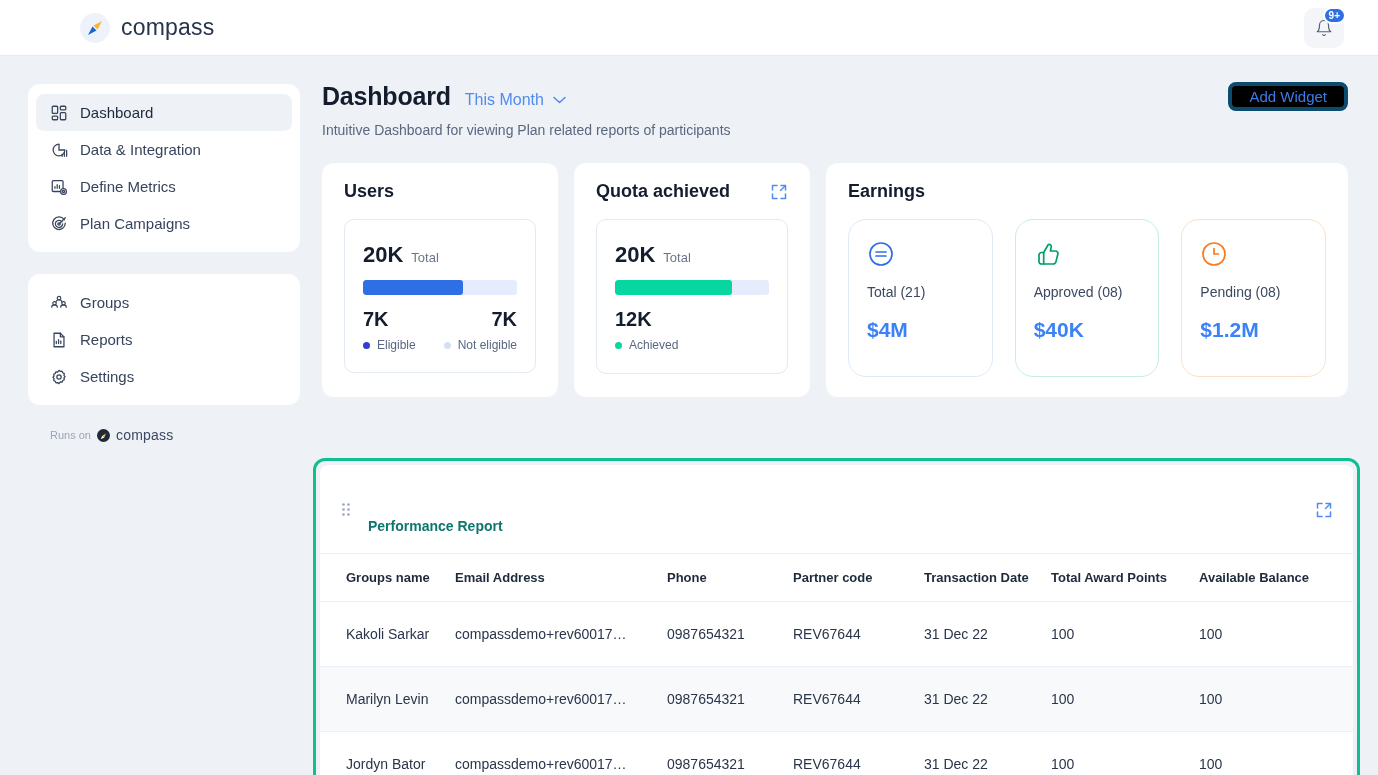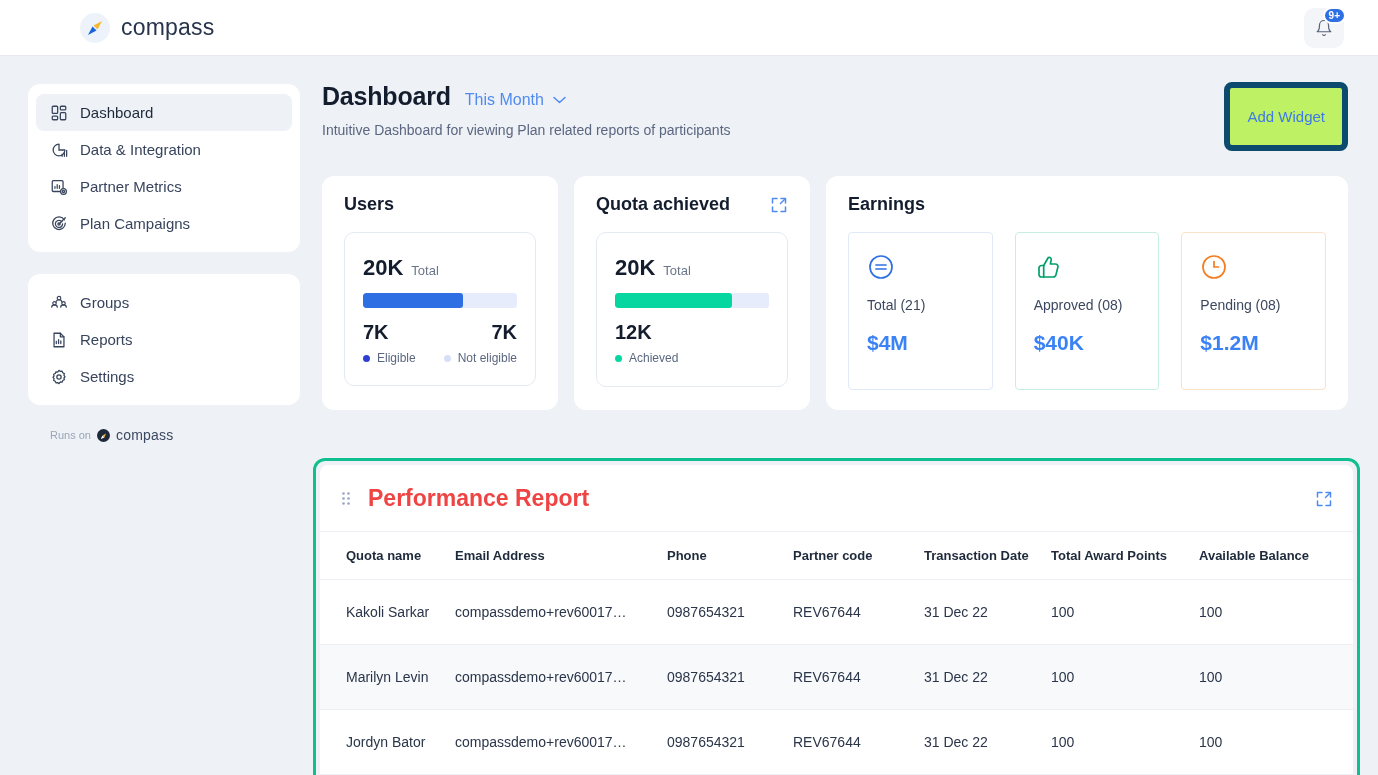--- a/index.html
+++ b/index.html
@@ -78,23 +78,23 @@
 
   
   .main { flex: 1; padding: 26px 30px 0 14px; position: relative; }
   .page-head { display: flex; align-items: flex-start; justify-content: space-between; }
   .title-row { display: flex; align-items: baseline; gap: 14px; }
   h1 { font-size: 25px; font-weight: bold; letter-spacing: -.2px; color: #141d2e; }
   .period { font-size: 16px; color: #4f8bf0; cursor: pointer; display: flex; align-items: center; gap: 9px; }
   .chev { width: 13px; height: 8px; display: block; }
   .subtitle { font-size: 14px; color: #5b6780; margin-top: 11px; }
   .add-widget {
-    border: 6px solid #0c4a6e; color: #3e7ae6; background: #bef264;
+    border: 4px solid #0c4a6e; color: #3e7ae6; background: #000000;
     border-radius: 8px; font-size: 15px; font-weight: 500;
-    padding: 20px 17px; cursor: pointer; font-family: inherit;
+    padding: 2px 17px; cursor: pointer; font-family: inherit;
   }
 
   
   .kpi-row { display: flex; gap: 16px; margin-top: 25px; }
   .card { background: #fff; border-radius: 12px; padding: 18px 22px 20px; }
   .card-head { display: flex; align-items: center; justify-content: space-between; }
   .card-title { font-size: 18px; font-weight: bold; color: #141d2e; }
   .expand-ico { width: 18px; height: 18px; cursor: pointer; display: block; }
   .users-card { width: 236px; }
   .quota-card { width: 236px; }
@@ -111,41 +111,41 @@
   .bar-fill { height: 100%; border-radius: 3px; }
   .split { display: flex; justify-content: space-between; margin-top: 13px; }
   .split-num { font-size: 20px; font-weight: bold; color: #141d2e; }
   .legend-row { display: flex; justify-content: space-between; margin-top: 7px; }
   .legend { display: flex; align-items: center; gap: 7px; font-size: 12px; color: #5b6780; }
   .dot { width: 7px; height: 7px; border-radius: 50%; flex: none; }
   .inner-quota { min-height: 155px; }
 
   .earn-tiles { display: flex; gap: 22px; margin-top: 17px; }
   .tile {
-    flex: 1; border-radius: 4px; border: 1px solid #e4eaf2;
+    flex: 1; border-radius: 18px; border: 1px solid #e4eaf2;
     padding: 20px 18px 22px; min-height: 158px;
   }
   .tile-ico { width: 28px; height: 28px; display: block; }
   .tile-label { font-size: 14px; color: #3c485f; margin-top: 16px; }
   .tile-val { font-size: 21px; font-weight: bold; color: #3b82f6; margin-top: 18px; }
 
   
   .report-select {
     position: absolute; left: 5px; right: 18px; top: 402px;
     border: 3px solid #0fbf8f; border-radius: 12px;
     padding: 4px; background: #eef1f5;
   }
   .report-card { background: #fff; border-radius: 8px; overflow: hidden; }
   .report-head {
     display: flex; align-items: center; justify-content: space-between;
     padding: 20px 20px 19px 22px; border-bottom: 1px solid #eceff4;
   }
   .report-head-left { display: flex; align-items: center; gap: 18px; }
   .drag-handle { width: 8px; height: 13px; display: block; }
-  .report-title { font-size: 23px; font-weight: bold; color: #ef4444; }
+  .report-title { font-size: 14px; font-weight: bold; color: #0f766e; margin-top: 33px; }
   table { width: 100%; border-collapse: collapse; table-layout: fixed; }
   th {
     text-align: left; font-size: 13px; font-weight: bold; color: #1e2a3b;
     padding: 16px 10px 16px 0; border-bottom: 1px solid #eceff4;
   }
   td {
     font-size: 14px; color: #2a3549; padding: 24px 10px 24px 0;
     border-bottom: 1px solid #eceff4; white-space: nowrap;
     overflow: hidden; text-overflow: ellipsis;
   }
@@ -201,21 +201,21 @@
           </svg>
           <span>Data &amp; Integration</span>
         </div>
         <div class="nav-item">
           <svg class="nav-ico" viewBox="0 0 20 20" fill="none" stroke="#37445c" stroke-width="1.4" stroke-linecap="round">
             <rect x="2.5" y="3" width="12" height="12" rx="1.2"></rect>
             <path d="M5.5 11.5v-2M8 11.5v-4M10.5 11.5v-3"></path>
             <circle cx="15" cy="15" r="3.2" fill="#fff"></circle>
               <circle cx="15" cy="15" r="1.2"></circle>
           </svg>
-          <span>Partner Metrics</span>
+          <span>Define Metrics</span>
         </div>
         <div class="nav-item">
           <svg class="nav-ico" viewBox="0 0 20 20" fill="none" stroke="#37445c" stroke-width="1.4" stroke-linecap="round">
             <path d="M16 5.5A7 7 0 1 0 17 9"></path>
               <path d="M13.3 7.6A4 4 0 1 0 14 10"></path>
             <circle cx="10" cy="10" r="1.3"></circle>
               <path d="M10 10 L17 3"></path>
           </svg>
           <span>Plan Campaigns</span>
         </div>
@@ -396,21 +396,21 @@
               <path d="M7 2.5H2.5V7"></path>
                 <path d="M11 15.5h4.5V11"></path>
                 <path d="M2.5 11v4.5H7"></path>
                 <path d="M15.5 7V2.5H11"></path>
                 <path d="M15 3 L10.5 7.5"></path>
             </svg>
           </div>
           <table>
             <thead>
               <tr>
-                <th class="c0">Quota name</th>
+                <th class="c0">Groups name</th>
                 <th class="c1">Email Address</th>
                 <th class="c2">Phone</th>
                 <th class="c3">Partner code</th>
                 <th class="c4">Transaction Date</th>
                 <th class="c5">Total Award Points</th>
                 <th class="c6">Available Balance</th>
               </tr>
             </thead>
             <tbody>
               <tr>

